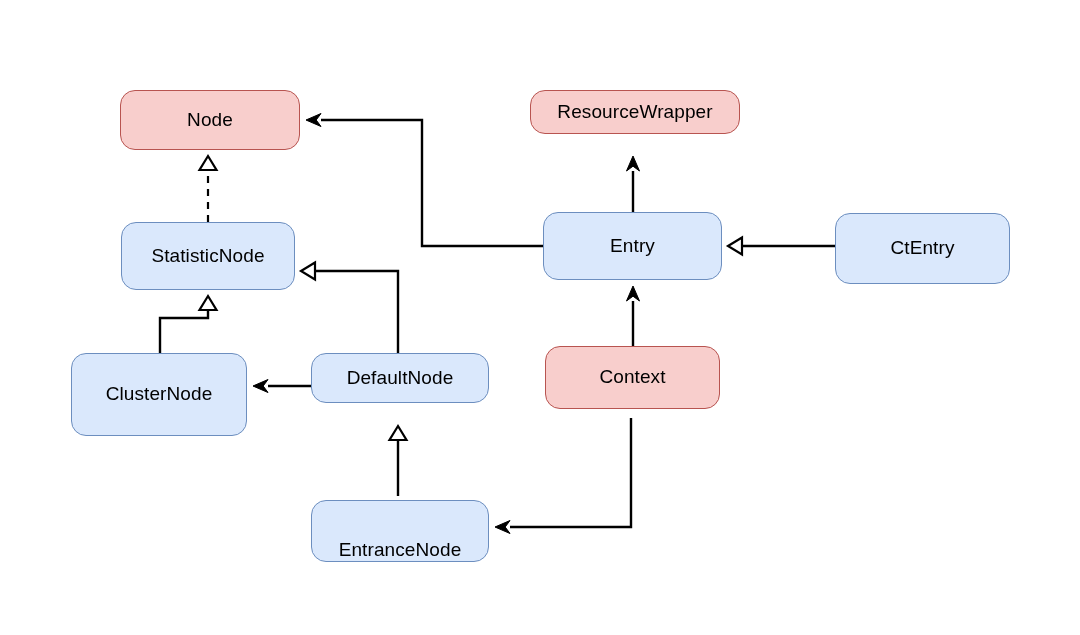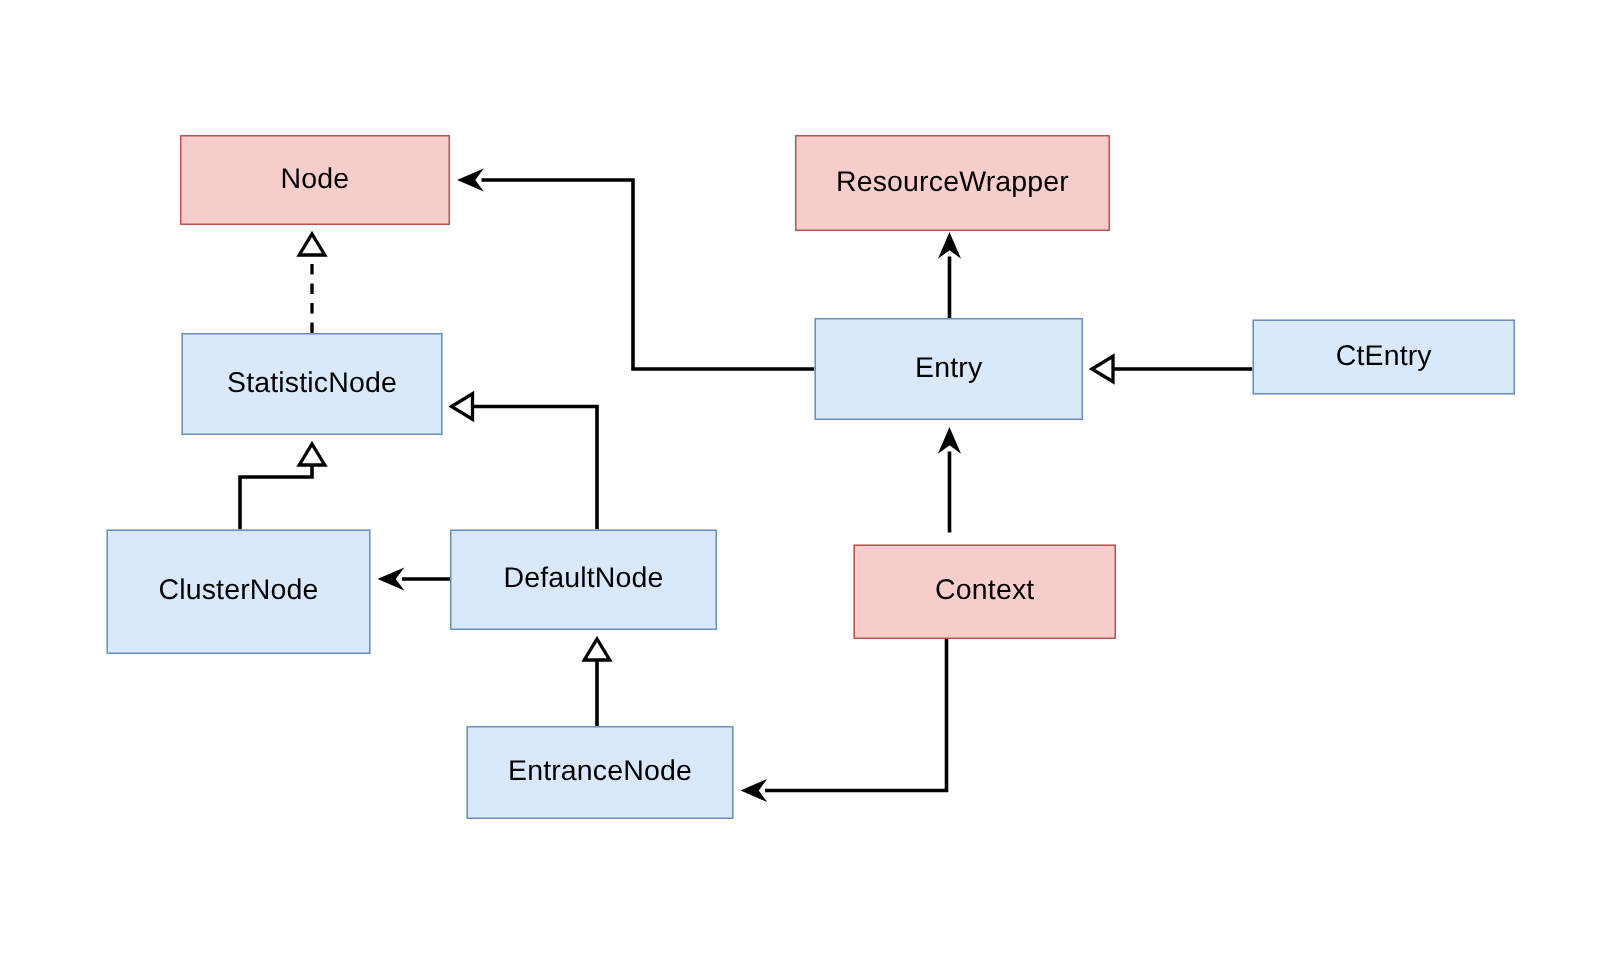--- a/index.html
+++ b/index.html
@@ -32,20 +32,21 @@
     align-items: center;
     justify-content: center;
     border-width: 1.6px;
     border-style: solid;
     font-size: 19px;
     line-height: 1.1;
     color: #000000;
     letter-spacing: 0.1px;
     white-space: nowrap;
     user-select: none;
+    border-radius: 15px;
   }
   .class-box.kind-blue {
     background: #dae8fc;
     border-color: #6c8ebf;
   }
   .class-box.kind-pink {
     background: #f8cecc;
     border-color: #b85450;
   }
   .edge-path {
@@ -135,38 +136,38 @@
         <polyline points="631,418 631,527 510,527" class="edge-path"></polyline>
         <g>
           <polygon points="495.00,527.00 510.00,520.50 505.20,527.00 510.00,533.50" class="arrow-filled"></polygon>
         </g>
       </g>
     </svg>
   <div id="node-layer">
       <div class="class-box kind-pink" style="left: 120px; top: 90px; width: 180px; height: 60px;">
         <span>Node</span>
       </div>
-      <div class="class-box kind-pink" style="left: 530px; top: 90px; width: 210px; height: 64px;">
+      <div class="class-box kind-pink" style="left: 530px; top: 90px; width: 210px; height: 44px;">
         <span>ResourceWrapper</span>
       </div>
       <div class="class-box kind-blue" style="left: 121px; top: 222px; width: 174px; height: 68px;">
         <span>StatisticNode</span>
       </div>
       <div class="class-box kind-blue" style="left: 543px; top: 212px; width: 179px; height: 68px; align-items: center;">
         <span>Entry</span>
       </div>
-      <div class="class-box kind-blue" style="left: 835px; top: 213px; width: 175px; height: 50px;">
+      <div class="class-box kind-blue" style="left: 835px; top: 213px; width: 175px; height: 71px;">
         <span>CtEntry</span>
       </div>
       <div class="class-box kind-blue" style="left: 71px; top: 353px; width: 176px; height: 83px;">
         <span>ClusterNode</span>
       </div>
-      <div class="class-box kind-blue" style="left: 300px; top: 353px; width: 178px; height: 67px;">
+      <div class="class-box kind-blue" style="left: 311px; top: 353px; width: 178px; height: 50px;">
         <span>DefaultNode</span>
       </div>
-      <div class="class-box kind-pink" style="left: 545px; top: 363px; width: 175px; height: 63px; margin-left: 24px;">
+      <div class="class-box kind-pink" style="left: 545px; top: 346px; width: 175px; height: 63px;">
         <span>Context</span>
       </div>
-      <div class="class-box kind-blue" style="left: 311px; top: 484px; width: 178px; height: 62px;">
+      <div class="class-box kind-blue" style="left: 311px; top: 500px; width: 178px; height: 62px; align-items: flex-end;">
         <span>EntranceNode</span>
       </div>
     </div>
 </div>
 
 </body></html>

